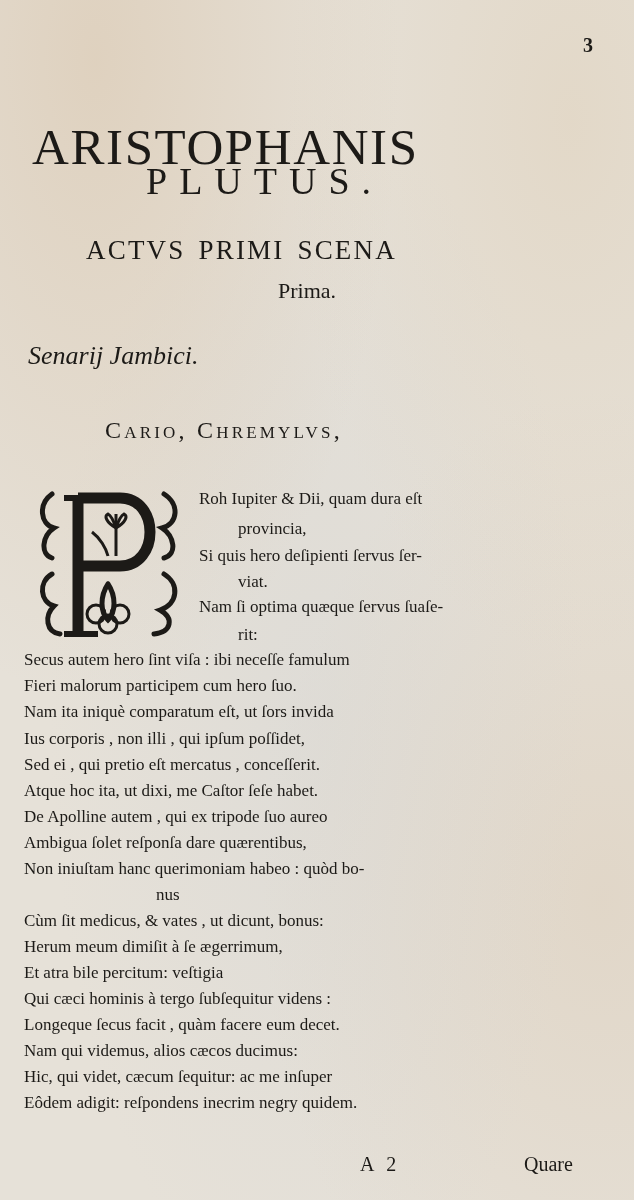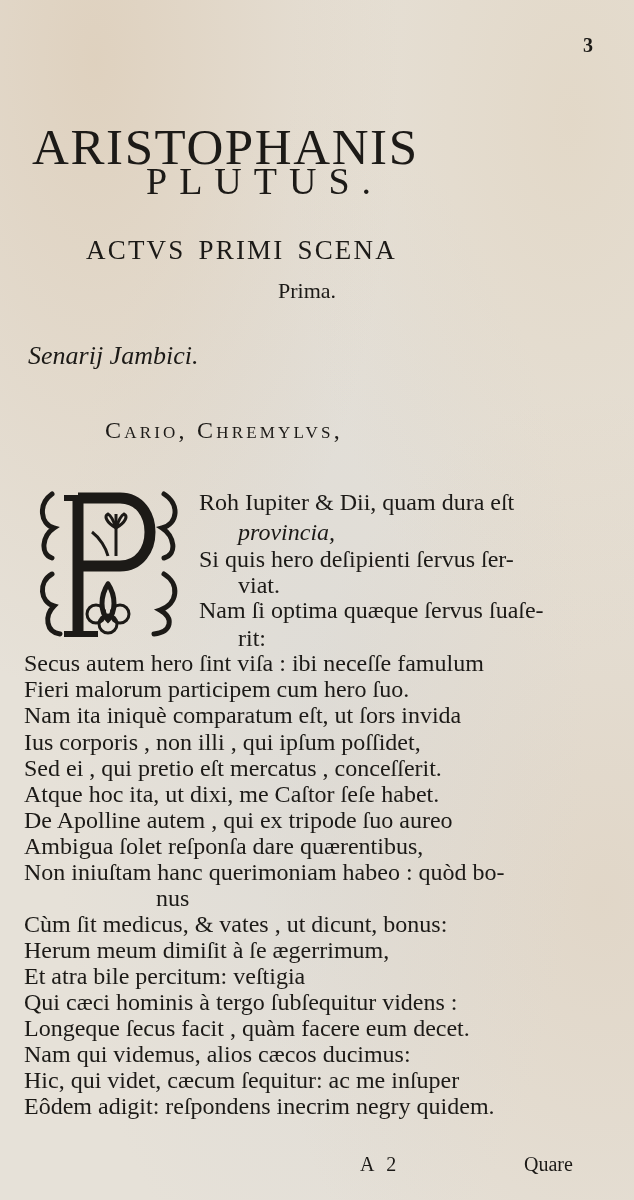--- a/index.html
+++ b/index.html
@@ -39,21 +39,21 @@
       font-size: 26px; font-style: italic; line-height: 1; padding-left: 12px; box-sizing: border-box;
     }
     .persons {
       position: absolute; left: 105px; top: 418px;
       font-size: 24px; letter-spacing: 3.2px; line-height: 1; font-variant: small-caps;
     }
     .dropcap {
       position: absolute; left: 34px; top: 484px; width: 148px; height: 160px;
     }
     .line {
-      position: absolute; font-size: 24px; line-height: 1; white-space: nowrap;
+      position: absolute; font-size: 17px; line-height: 1; white-space: nowrap;
     }
     .sig { position: absolute; left: 360px; top: 1153px; font-size: 20px; letter-spacing: 4px; }
     .catch { position: absolute; left: 524px; top: 1153px; font-size: 20px; }
   </style>
 </head>
 <body>
 
 <div class="page">
   <div class="folio">3</div>
   <div class="title1">ARISTOPHANIS</div>
@@ -87,21 +87,21 @@
         <path d="M82 30 L82 72"></path>
         <path d="M82 44 C72 38 70 32 74 30 C78 32 80 38 82 44"></path>
         <path d="M82 44 C92 38 94 32 90 30 C86 32 84 38 82 44"></path>
         <path d="M58 48 C66 54 72 64 74 72"></path>
       </g>
     </svg>
   </div>
 
   <div id="lines">
       <div class="line" style="left: 199px; top: 490px;">Roh Iupiter &amp; Dii, quam dura eſt</div>
-      <div class="line" style="left: 238px; top: 520px; font-style: italic;">provincia,</div>
+      <div class="line" style="left: 238px; top: 520px;">provincia,</div>
       <div class="line" style="left: 199px; top: 547px;">Si quis hero  deſipienti ſervus ſer-</div>
       <div class="line" style="left: 238px; top: 573px;">viat.</div>
       <div class="line" style="left: 199px; top: 598px;">Nam ſi optima quæque ſervus ſuaſe-</div>
       <div class="line" style="left: 238px; top: 626px;">rit:</div>
       <div class="line" style="left: 24px; top: 651px;">Secus autem hero ſint viſa : ibi neceſſe famulum</div>
       <div class="line" style="left: 24px; top: 677px;">Fieri malorum participem cum hero ſuo.</div>
       <div class="line" style="left: 24px; top: 703px;">Nam ita iniquè comparatum eſt, ut ſors invida</div>
       <div class="line" style="left: 24px; top: 730px;">Ius corporis , non illi , qui ipſum poſſidet,</div>
       <div class="line" style="left: 24px; top: 756px;">Sed ei , qui pretio eſt mercatus , conceſſerit.</div>
       <div class="line" style="left: 24px; top: 782px;">Atque hoc ita, ut dixi, me Caſtor ſeſe habet.</div>

